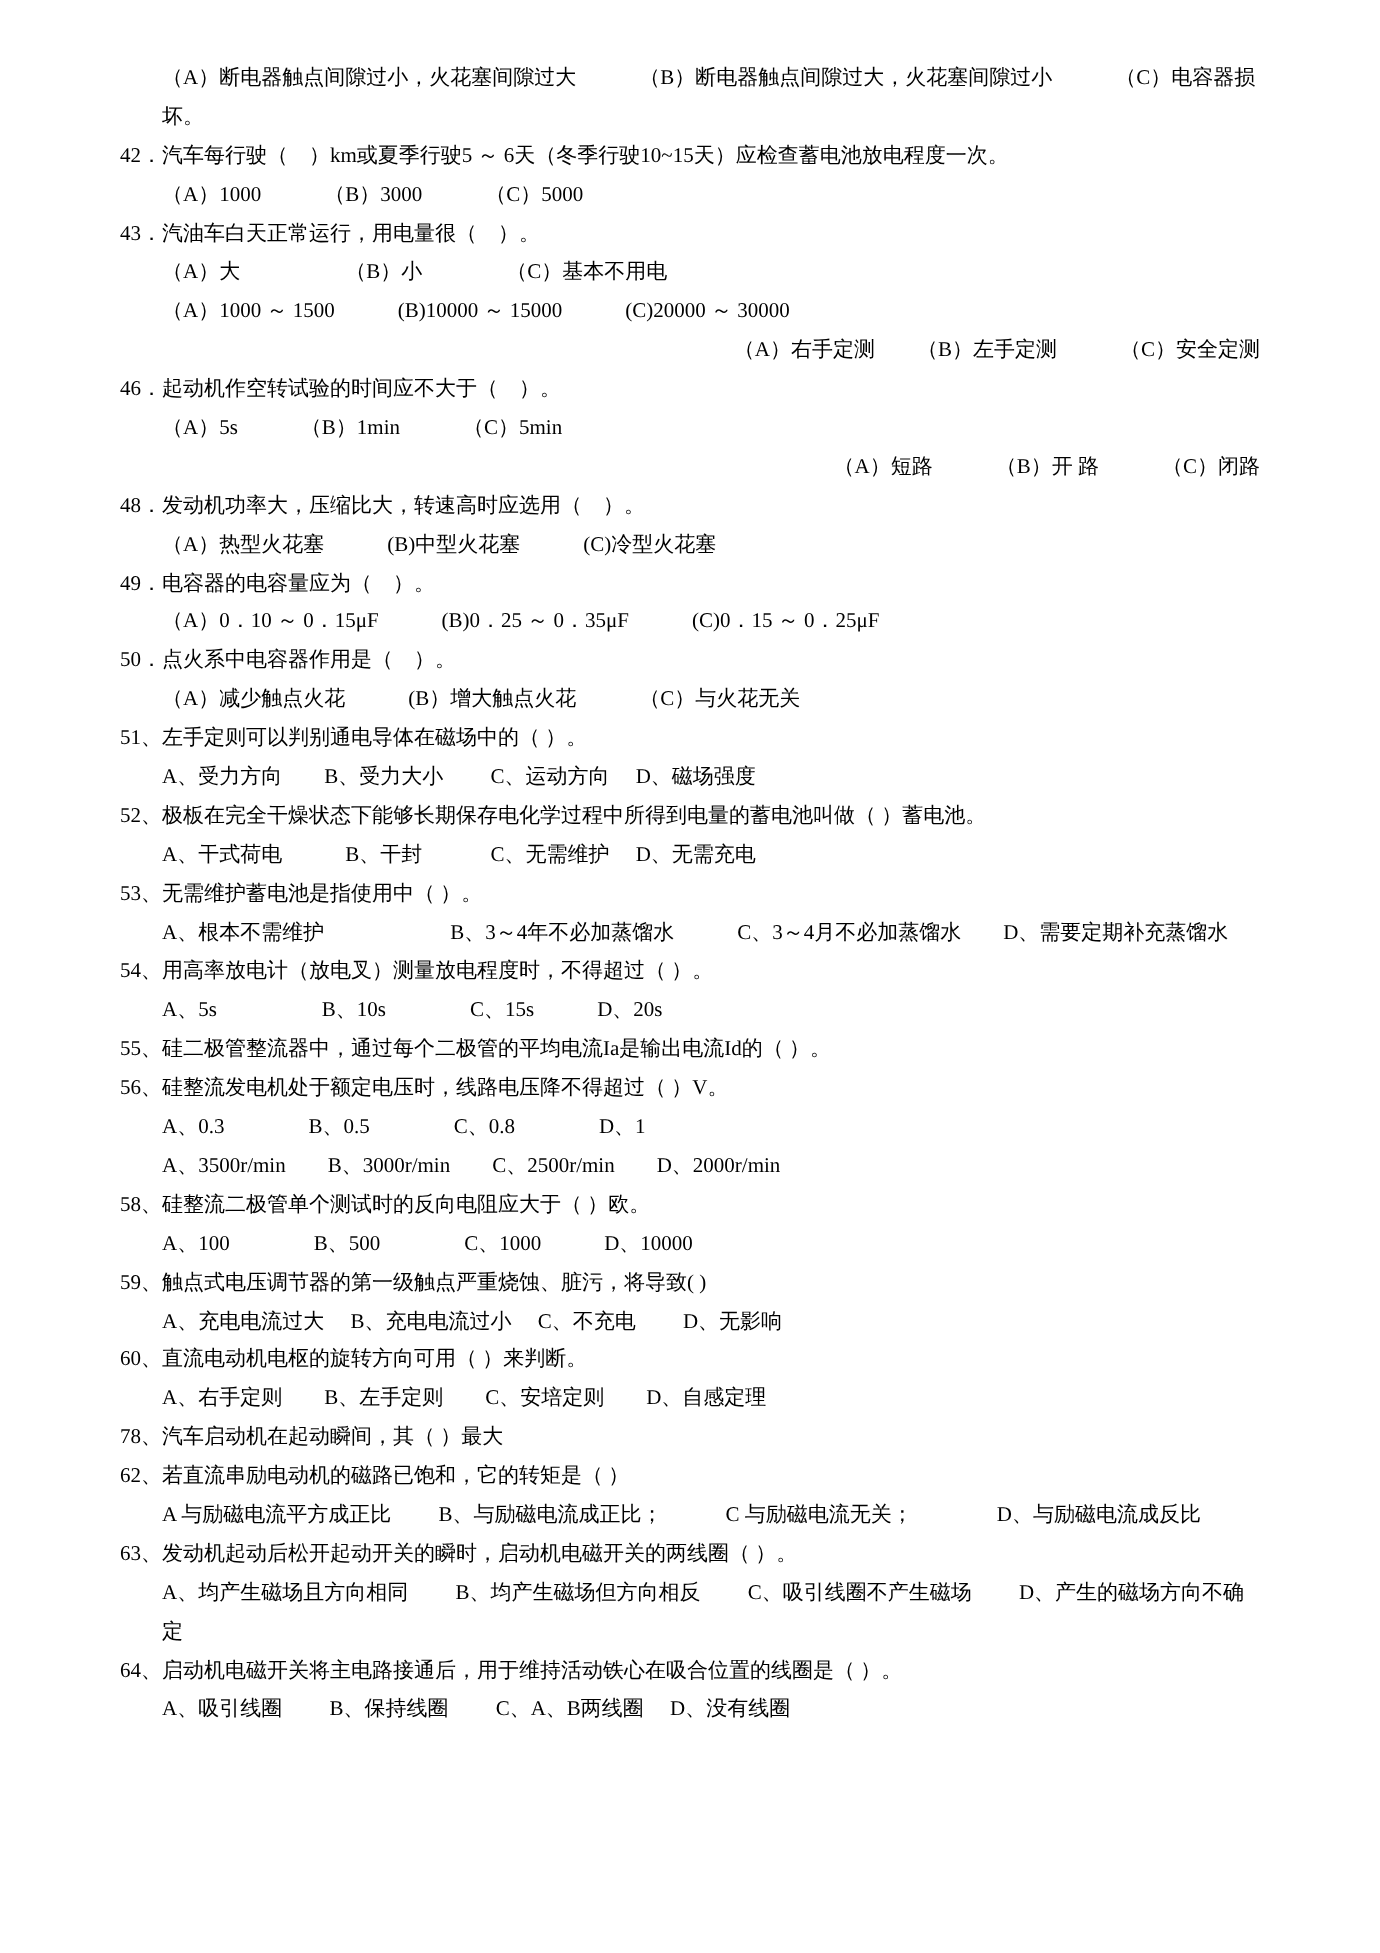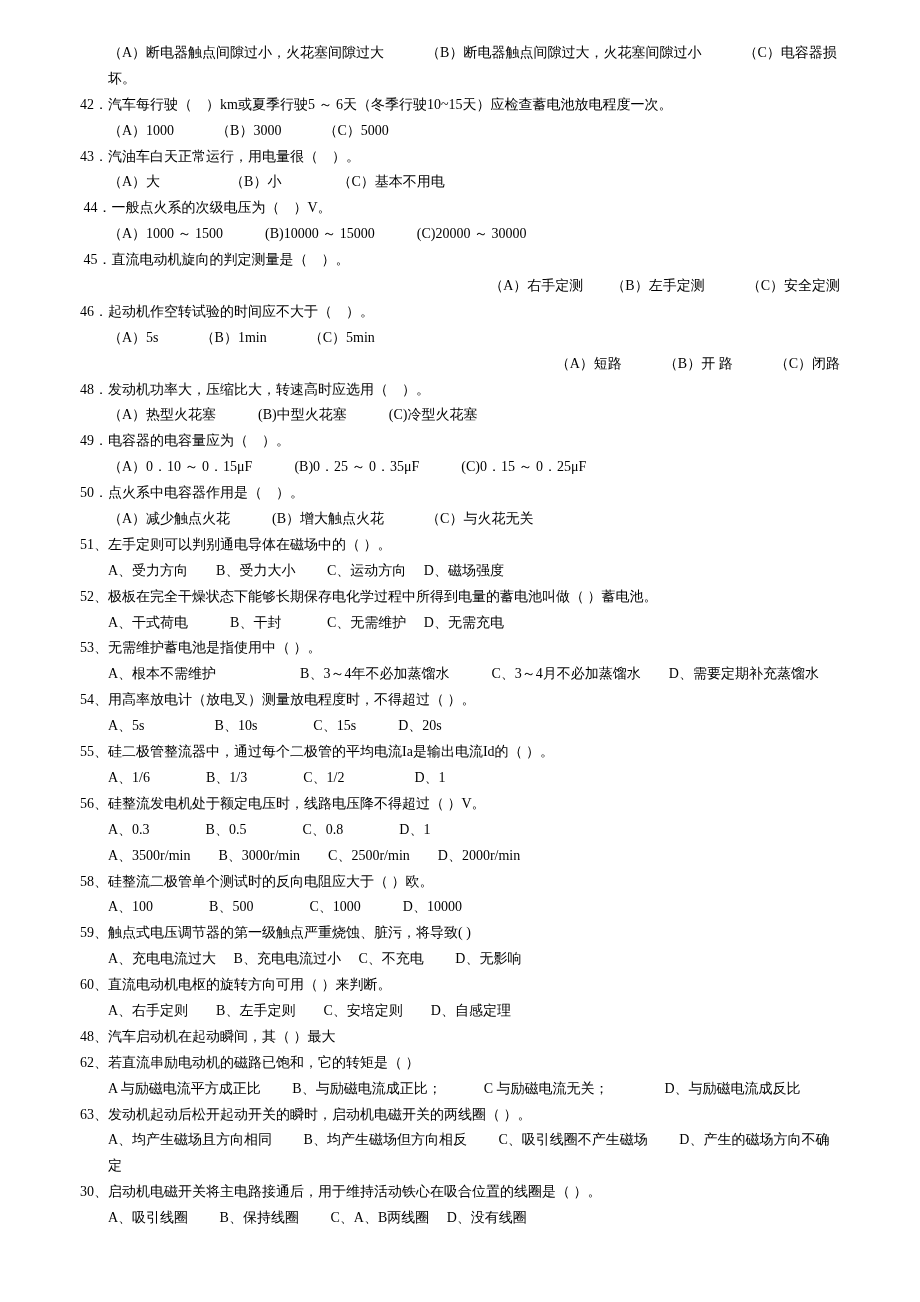--- a/index.html
+++ b/index.html
@@ -22,52 +22,49 @@
 </style>
 </head>
 <body>
 
 <div id="content">
     <div class="line indent1">（A）断电器触点间隙过小，火花塞间隙过大　　　（B）断电器触点间隙过大，火花塞间隙过小　　　（C）电容器损坏。</div>
     <div class="line indent0">42．汽车每行驶（　）km或夏季行驶5 ～ 6天（冬季行驶10~15天）应检查蓄电池放电程度一次。</div>
     <div class="line indent1">（A）1000　　　（B）3000　　　（C）5000</div>
     <div class="line indent0">43．汽油车白天正常运行，用电量很（　）。</div>
     <div class="line indent1">（A）大　　　　　（B）小　　　　（C）基本不用电</div>
-    <div class="line indent0"> 44．一般点火系的次级电压为（　）V。</div>
     <div class="line indent1">（A）1000 ～ 1500　　　(B)10000 ～ 15000　　　(C)20000 ～ 30000</div>
-    <div class="line indent0"> 45．直流电动机旋向的判定测量是（　）。</div>
     <div class="line indent2">（A）右手定测　　（B）左手定测　　　（C）安全定测</div>
     <div class="line indent0">46．起动机作空转试验的时间应不大于（　）。</div>
     <div class="line indent1">（A）5s　　　（B）1min　　　（C）5min</div>
     <div class="line indent2">（A）短路　　　（B）开 路　　　（C）闭路</div>
     <div class="line indent0">48．发动机功率大，压缩比大，转速高时应选用（　）。</div>
     <div class="line indent1">（A）热型火花塞　　　(B)中型火花塞　　　(C)冷型火花塞</div>
     <div class="line indent0">49．电容器的电容量应为（　）。</div>
     <div class="line indent1">（A）0．10 ～ 0．15μF　　　(B)0．25 ～ 0．35μF　　　(C)0．15 ～ 0．25μF</div>
     <div class="line indent0">50．点火系中电容器作用是（　）。</div>
     <div class="line indent1">（A）减少触点火花　　　(B）增大触点火花　　　（C）与火花无关</div>
     <div class="line indent0">51、左手定则可以判别通电导体在磁场中的（ ）。</div>
     <div class="line indent1">A、受力方向　　B、受力大小　　 C、运动方向　 D、磁场强度</div>
     <div class="line indent0">52、极板在完全干燥状态下能够长期保存电化学过程中所得到电量的蓄电池叫做（ ）蓄电池。</div>
     <div class="line indent1">A、干式荷电　　　B、干封　　　 C、无需维护　 D、无需充电</div>
     <div class="line indent0">53、无需维护蓄电池是指使用中（ ）。</div>
     <div class="line indent1">A、根本不需维护　　　　　　B、3～4年不必加蒸馏水　　　C、3～4月不必加蒸馏水　　D、需要定期补充蒸馏水</div>
     <div class="line indent0">54、用高率放电计（放电叉）测量放电程度时，不得超过（ ）。</div>
     <div class="line indent1">A、5s　　　　　B、10s　　　　C、15s　　　D、20s</div>
     <div class="line indent0">55、硅二极管整流器中，通过每个二极管的平均电流Ia是输出电流Id的（ ）。</div>
-    <div class="line indent1">A、1/6　　　　B、1/3　　　　C、1/2　　　　　D、1</div>
     <div class="line indent0">56、硅整流发电机处于额定电压时，线路电压降不得超过（ ）V。</div>
     <div class="line indent1">A、0.3　　　　B、0.5　　　　C、0.8　　　　D、1</div>
     <div class="line indent1">A、3500r/min　　B、3000r/min　　C、2500r/min　　D、2000r/min</div>
     <div class="line indent0">58、硅整流二极管单个测试时的反向电阻应大于（ ）欧。</div>
     <div class="line indent1">A、100　　　　B、500　　　　C、1000　　　D、10000</div>
     <div class="line indent0">59、触点式电压调节器的第一级触点严重烧蚀、脏污，将导致( )</div>
     <div class="line indent1">A、充电电流过大　 B、充电电流过小　 C、不充电　　 D、无影响</div>
     <div class="line indent0">60、直流电动机电枢的旋转方向可用（ ）来判断。</div>
     <div class="line indent1">A、右手定则　　B、左手定则　　C、安培定则　　D、自感定理</div>
-    <div class="line indent0">48、汽车启动机在起动瞬间，其（ ）最大</div>
+    <div class="line indent0">78、汽车启动机在起动瞬间，其（ ）最大</div>
     <div class="line indent0">62、若直流串励电动机的磁路已饱和，它的转矩是（ ）</div>
     <div class="line indent1">A 与励磁电流平方成正比　　 B、与励磁电流成正比；　　　C 与励磁电流无关；　　　　D、与励磁电流成反比</div>
     <div class="line indent0">63、发动机起动后松开起动开关的瞬时，启动机电磁开关的两线圈（ ）。</div>
     <div class="line indent1">A、均产生磁场且方向相同　　 B、均产生磁场但方向相反　　 C、吸引线圈不产生磁场　　 D、产生的磁场方向不确定</div>
-    <div class="line indent0">30、启动机电磁开关将主电路接通后，用于维持活动铁心在吸合位置的线圈是（ ）。</div>
+    <div class="line indent0">64、启动机电磁开关将主电路接通后，用于维持活动铁心在吸合位置的线圈是（ ）。</div>
     <div class="line indent1">A、吸引线圈　　 B、保持线圈　　 C、A、B两线圈　 D、没有线圈</div>
   </div>
 
 </body></html>

